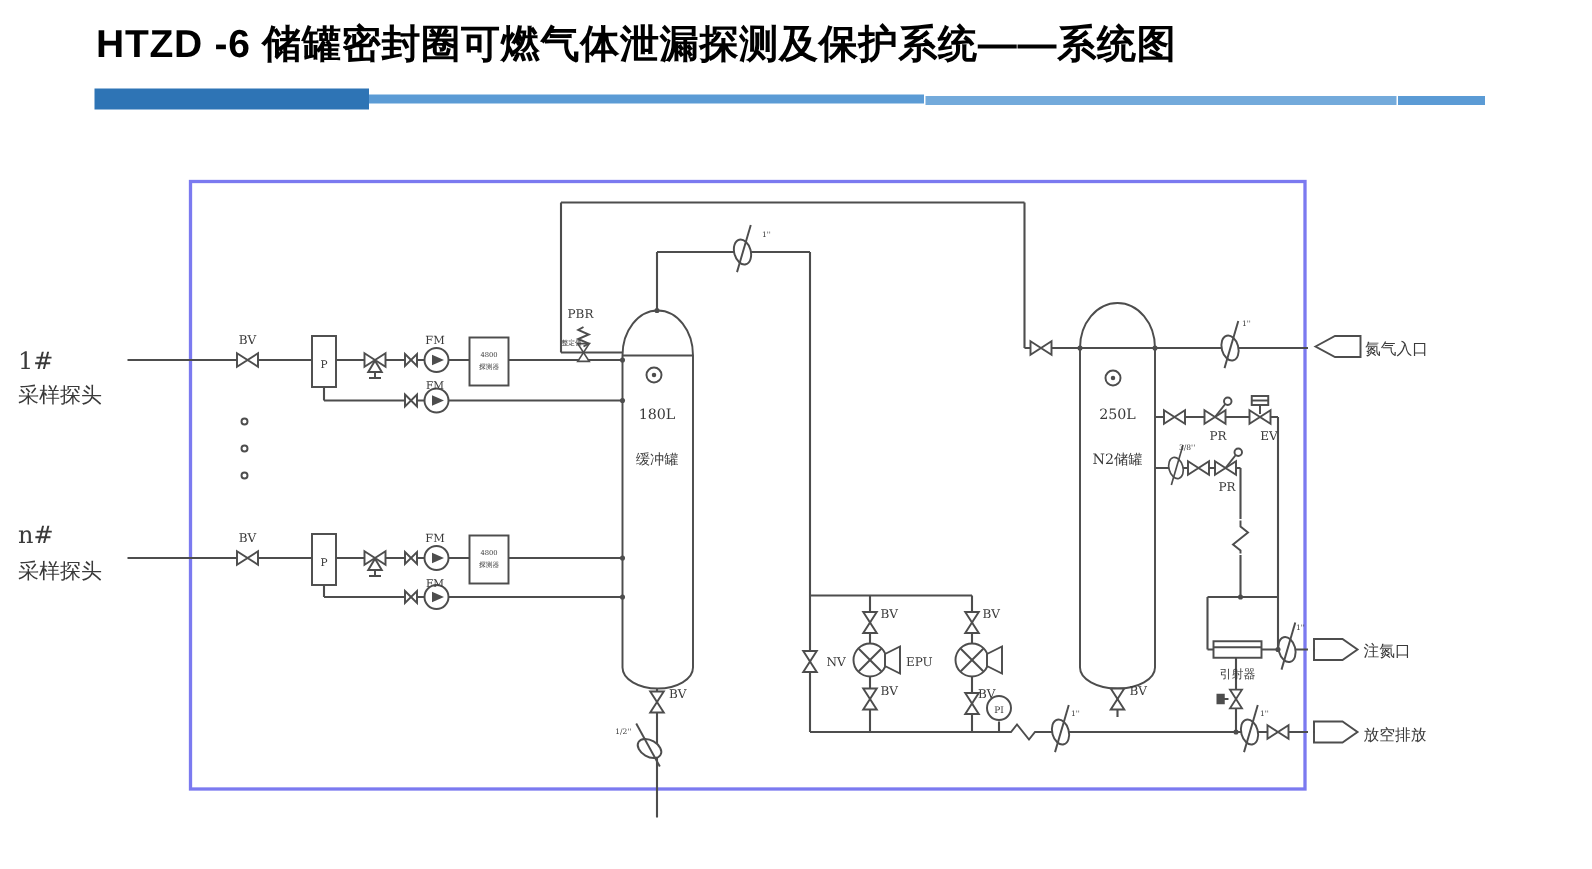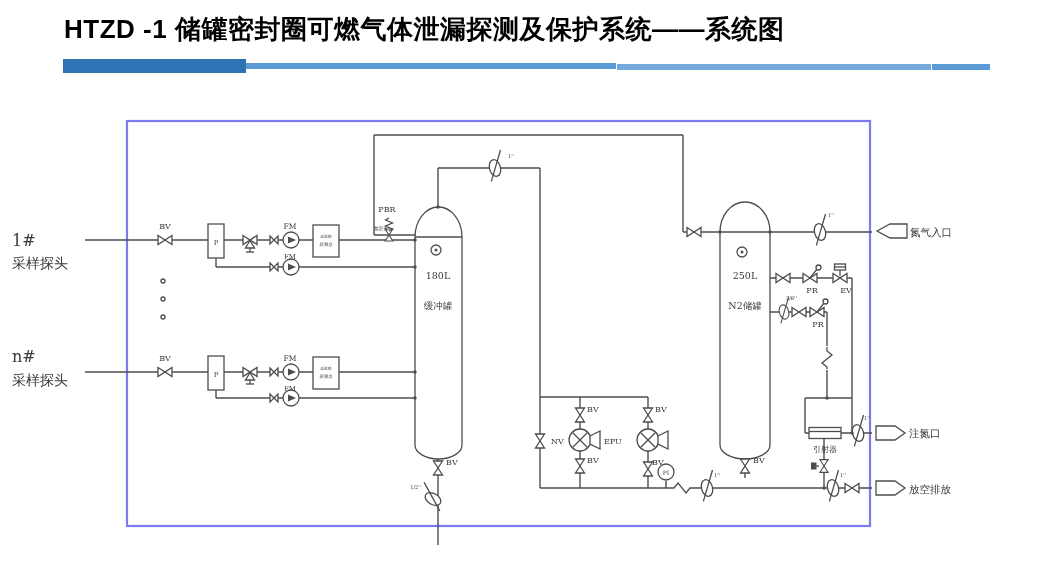--- a/index.html
+++ b/index.html
@@ -21,21 +21,21 @@
   .t45{font-size:4.5px}.t5{font-size:5px}.t6{font-size:6px}.t7{font-size:7px}
   .t75{font-size:7.5px}.t8{font-size:8px}.t9{font-size:9.5px}.t10{font-size:10.5px}
   .mid{text-anchor:middle}.end{text-anchor:end}
   .probe{font-family:"DejaVu Sans","Liberation Sans",sans-serif;fill:#111;font-weight:500;}
   .p16{font-size:16px}.p14{font-size:14px}
 </style>
 </head>
 <body>
 
 <div id="page">
-  <div id="title">HTZD -1 储罐密封圈可燃气体泄漏探测及保护系统——系统图</div>
+  <div id="title">HTZD -6 储罐密封圈可燃气体泄漏探测及保护系统——系统图</div>
   <div class="bar-dark" style="background:#2e74b5"></div>
   <div class="bar-light1" style="background:#5b9bd5"></div>
   <div class="bar-light2" style="background:#5b9bd5"></div>
   <div class="bar-light3" style="background:#5b9bd5"></div>
 
   <svg id="diagram" width="1061" height="579" viewBox="0 0 1061 579">
     <defs>
       <g id="vh">
           <polygon points="-7,-4.5 7,4.5 7,-4.5 -7,4.5" fill="#fff"></polygon>
         </g>

